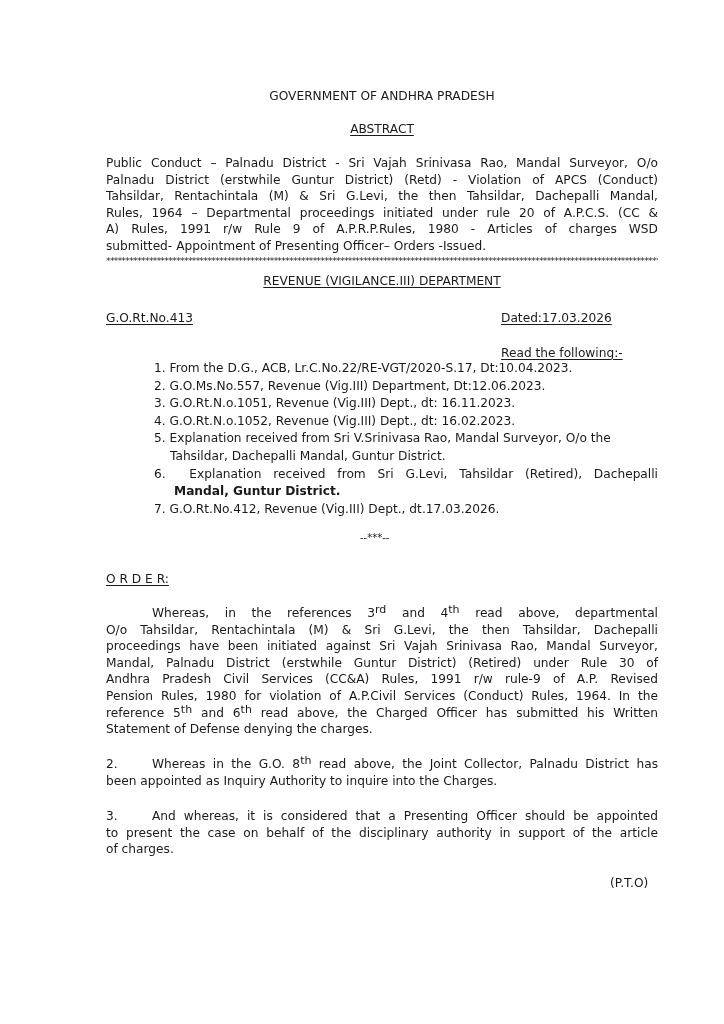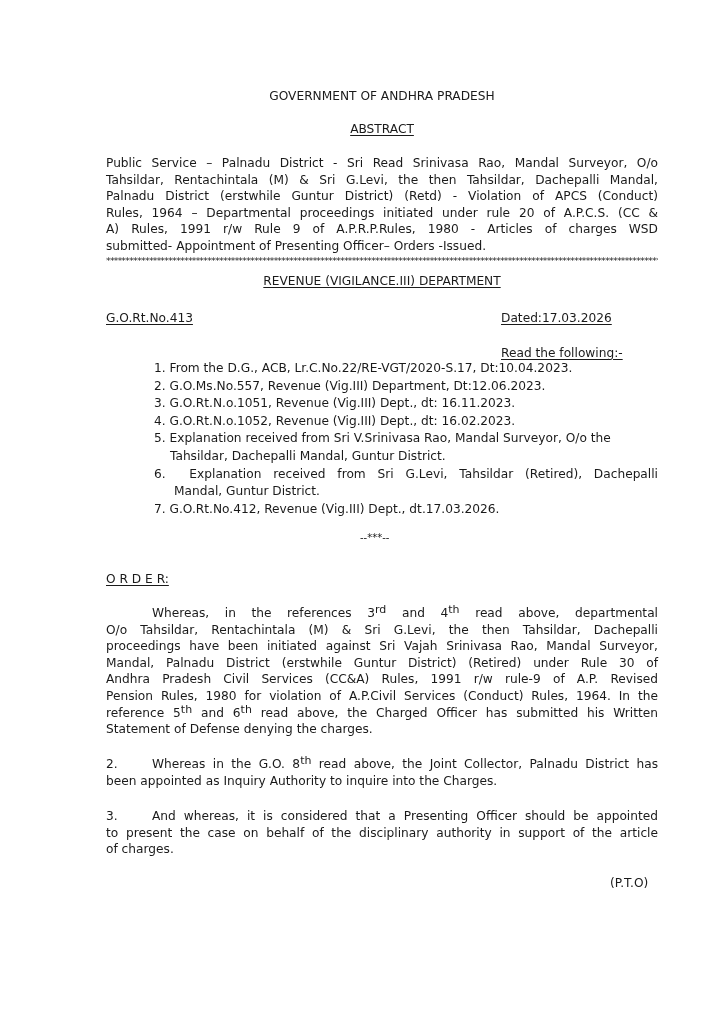--- a/index.html
+++ b/index.html
@@ -27,23 +27,23 @@
 
 <div class="page">
 
   <div class="abs center" style="top:89px;">GOVERNMENT OF ANDHRA PRADESH</div>
 
   <div class="abs center" style="top:122px;">
     <span class="u">ABSTRACT</span>
   </div>
 
   <div class="para" style="top:155px;">
-    <span class="ln">Public Service – Palnadu District - Sri Read Srinivasa Rao, Mandal Surveyor, O/o</span>
+    <span class="ln">Public Conduct – Palnadu District - Sri Vajah Srinivasa Rao, Mandal Surveyor, O/o</span>
+    <span class="ln">Palnadu District (erstwhile Guntur District) (Retd) - Violation of APCS (Conduct)</span>
     <span class="ln">Tahsildar, Rentachintala (M) &amp; Sri G.Levi, the then Tahsildar, Dachepalli Mandal,</span>
-    <span class="ln">Palnadu District (erstwhile Guntur District) (Retd) - Violation of APCS (Conduct)</span>
     <span class="ln">Rules, 1964 – Departmental proceedings initiated under rule 20 of A.P.C.S. (CC &amp;</span>
     <span class="ln">A) Rules, 1991 r/w Rule 9 of A.P.R.P.Rules, 1980 - Articles of charges WSD</span>
     <span class="ln last">submitted- Appointment of Presenting Officer– Orders -Issued.</span>
   </div>
 
   <div class="stars" style="top:256px;">***************************************************************************************************************************************************</div>
 
   <div class="abs center" style="top:274px;">
     <span class="u">REVENUE (VIGILANCE.III) DEPARTMENT</span>
   </div>
@@ -55,21 +55,21 @@
 
   <div class="refs" style="top:360px;">
     <span class="ref"><span>1.</span> <span>From the D.G., ACB, Lr.C.No.22/RE-VGT/2020-S.17, Dt:10.04.2023.</span></span>
     <span class="ref"><span>2.</span> <span>G.O.Ms.No.557, Revenue (Vig.III) Department, Dt:12.06.2023.</span></span>
     <span class="ref"><span>3.</span> <span>G.O.Rt.N.o.1051, Revenue (Vig.III) Dept., dt: 16.11.2023.</span></span>
     <span class="ref"><span>4.</span> <span>G.O.Rt.N.o.1052, Revenue (Vig.III) Dept., dt: 16.02.2023.</span></span>
     <span class="ref"><span>5.</span> <span>Explanation received from Sri V.Srinivasa Rao, Mandal Surveyor, O/o the</span>
       <span class="cont">Tahsildar, Dachepalli Mandal, Guntur District.</span></span>
     <span class="ref j"><span>6.</span>&nbsp; <span>Explanation received from Sri G.Levi, Tahsildar (Retired), Dachepalli</span></span>
     <span class="ref">
-        <span class="cont" style="padding-left:20px;">Mandal, Guntur District.</span>
+        <span class="cont" style="padding-left:20px;font-weight:bold;">Mandal, Guntur District.</span>
       </span>
     <span class="ref"><span>7.</span> <span>G.O.Rt.No.412, Revenue (Vig.III) Dept., dt.17.03.2026.</span></span>
   </div>
 
   <div class="abs" style="left:340px; top:532px; font-size:10px;">--***--</div>
 
   <div class="abs u" style="left:86px; top:572px;">O R D E R:</div>
 
   <div class="para" style="top:605px;">
     <span class="ln" style="padding-left:46px;"><span>Whereas, in the references 3</span><sup>rd</sup><span> and 4</span><sup>th</sup><span> read above, departmental</span></span>

